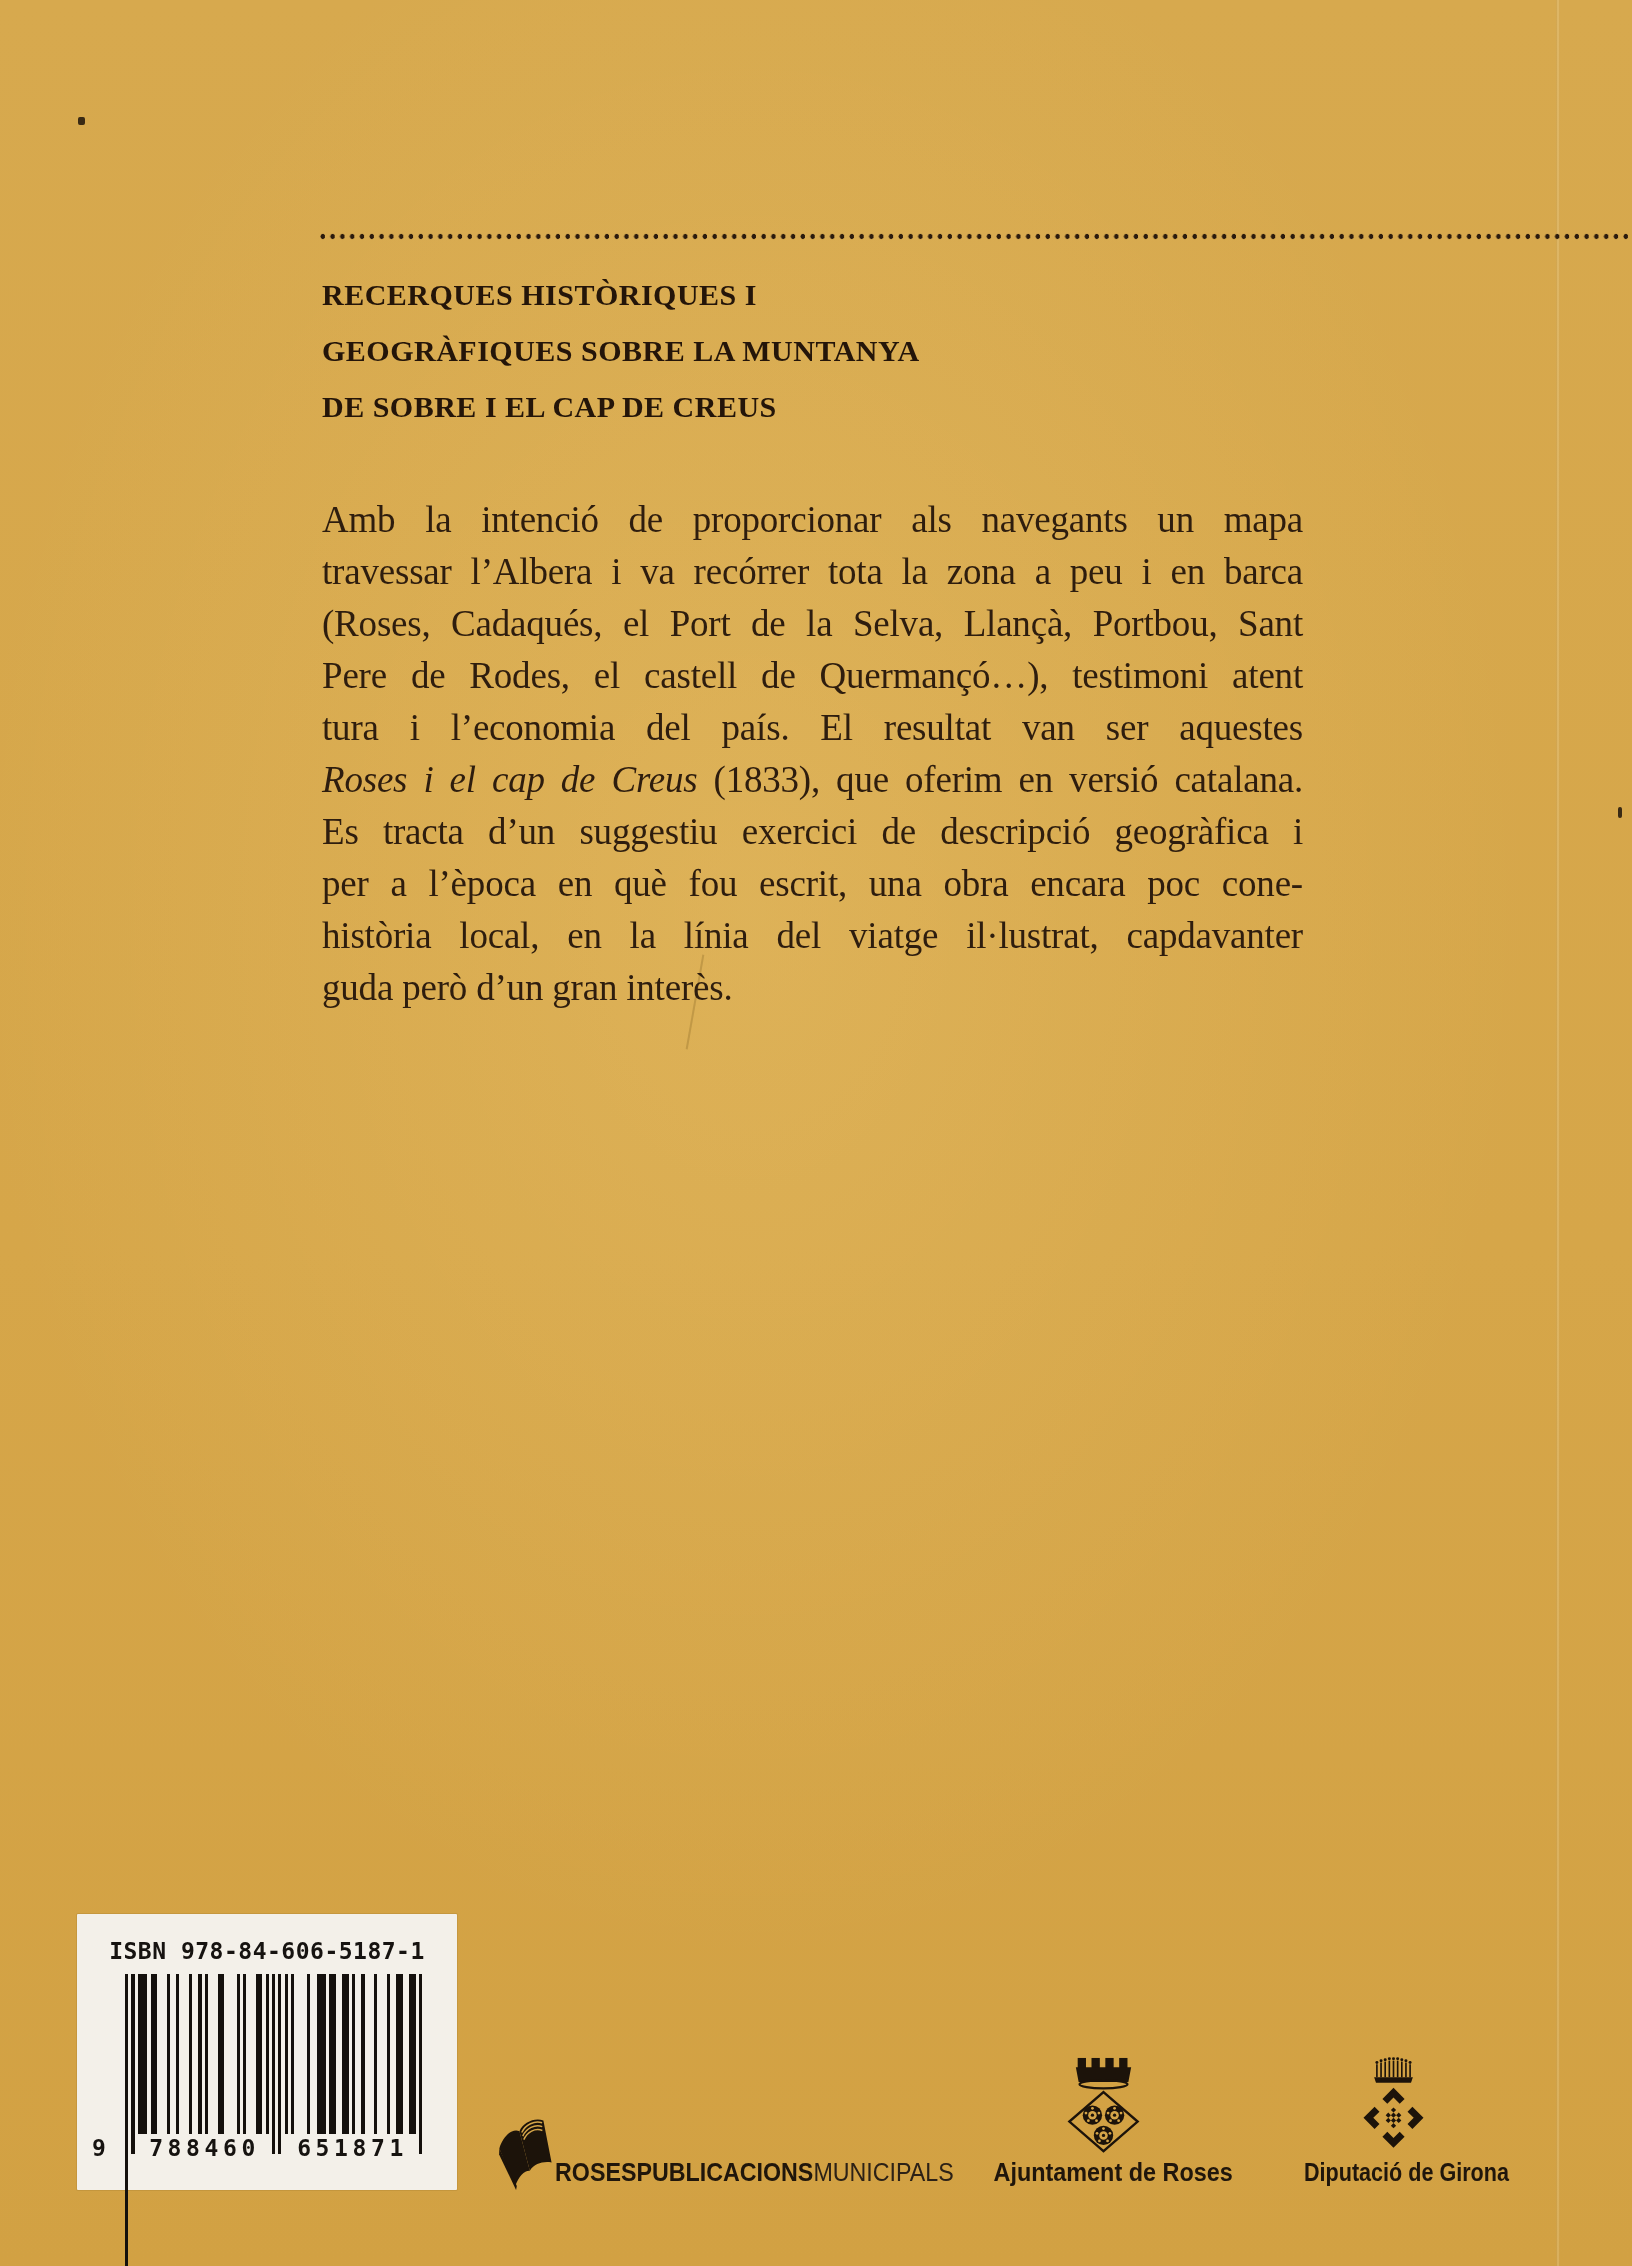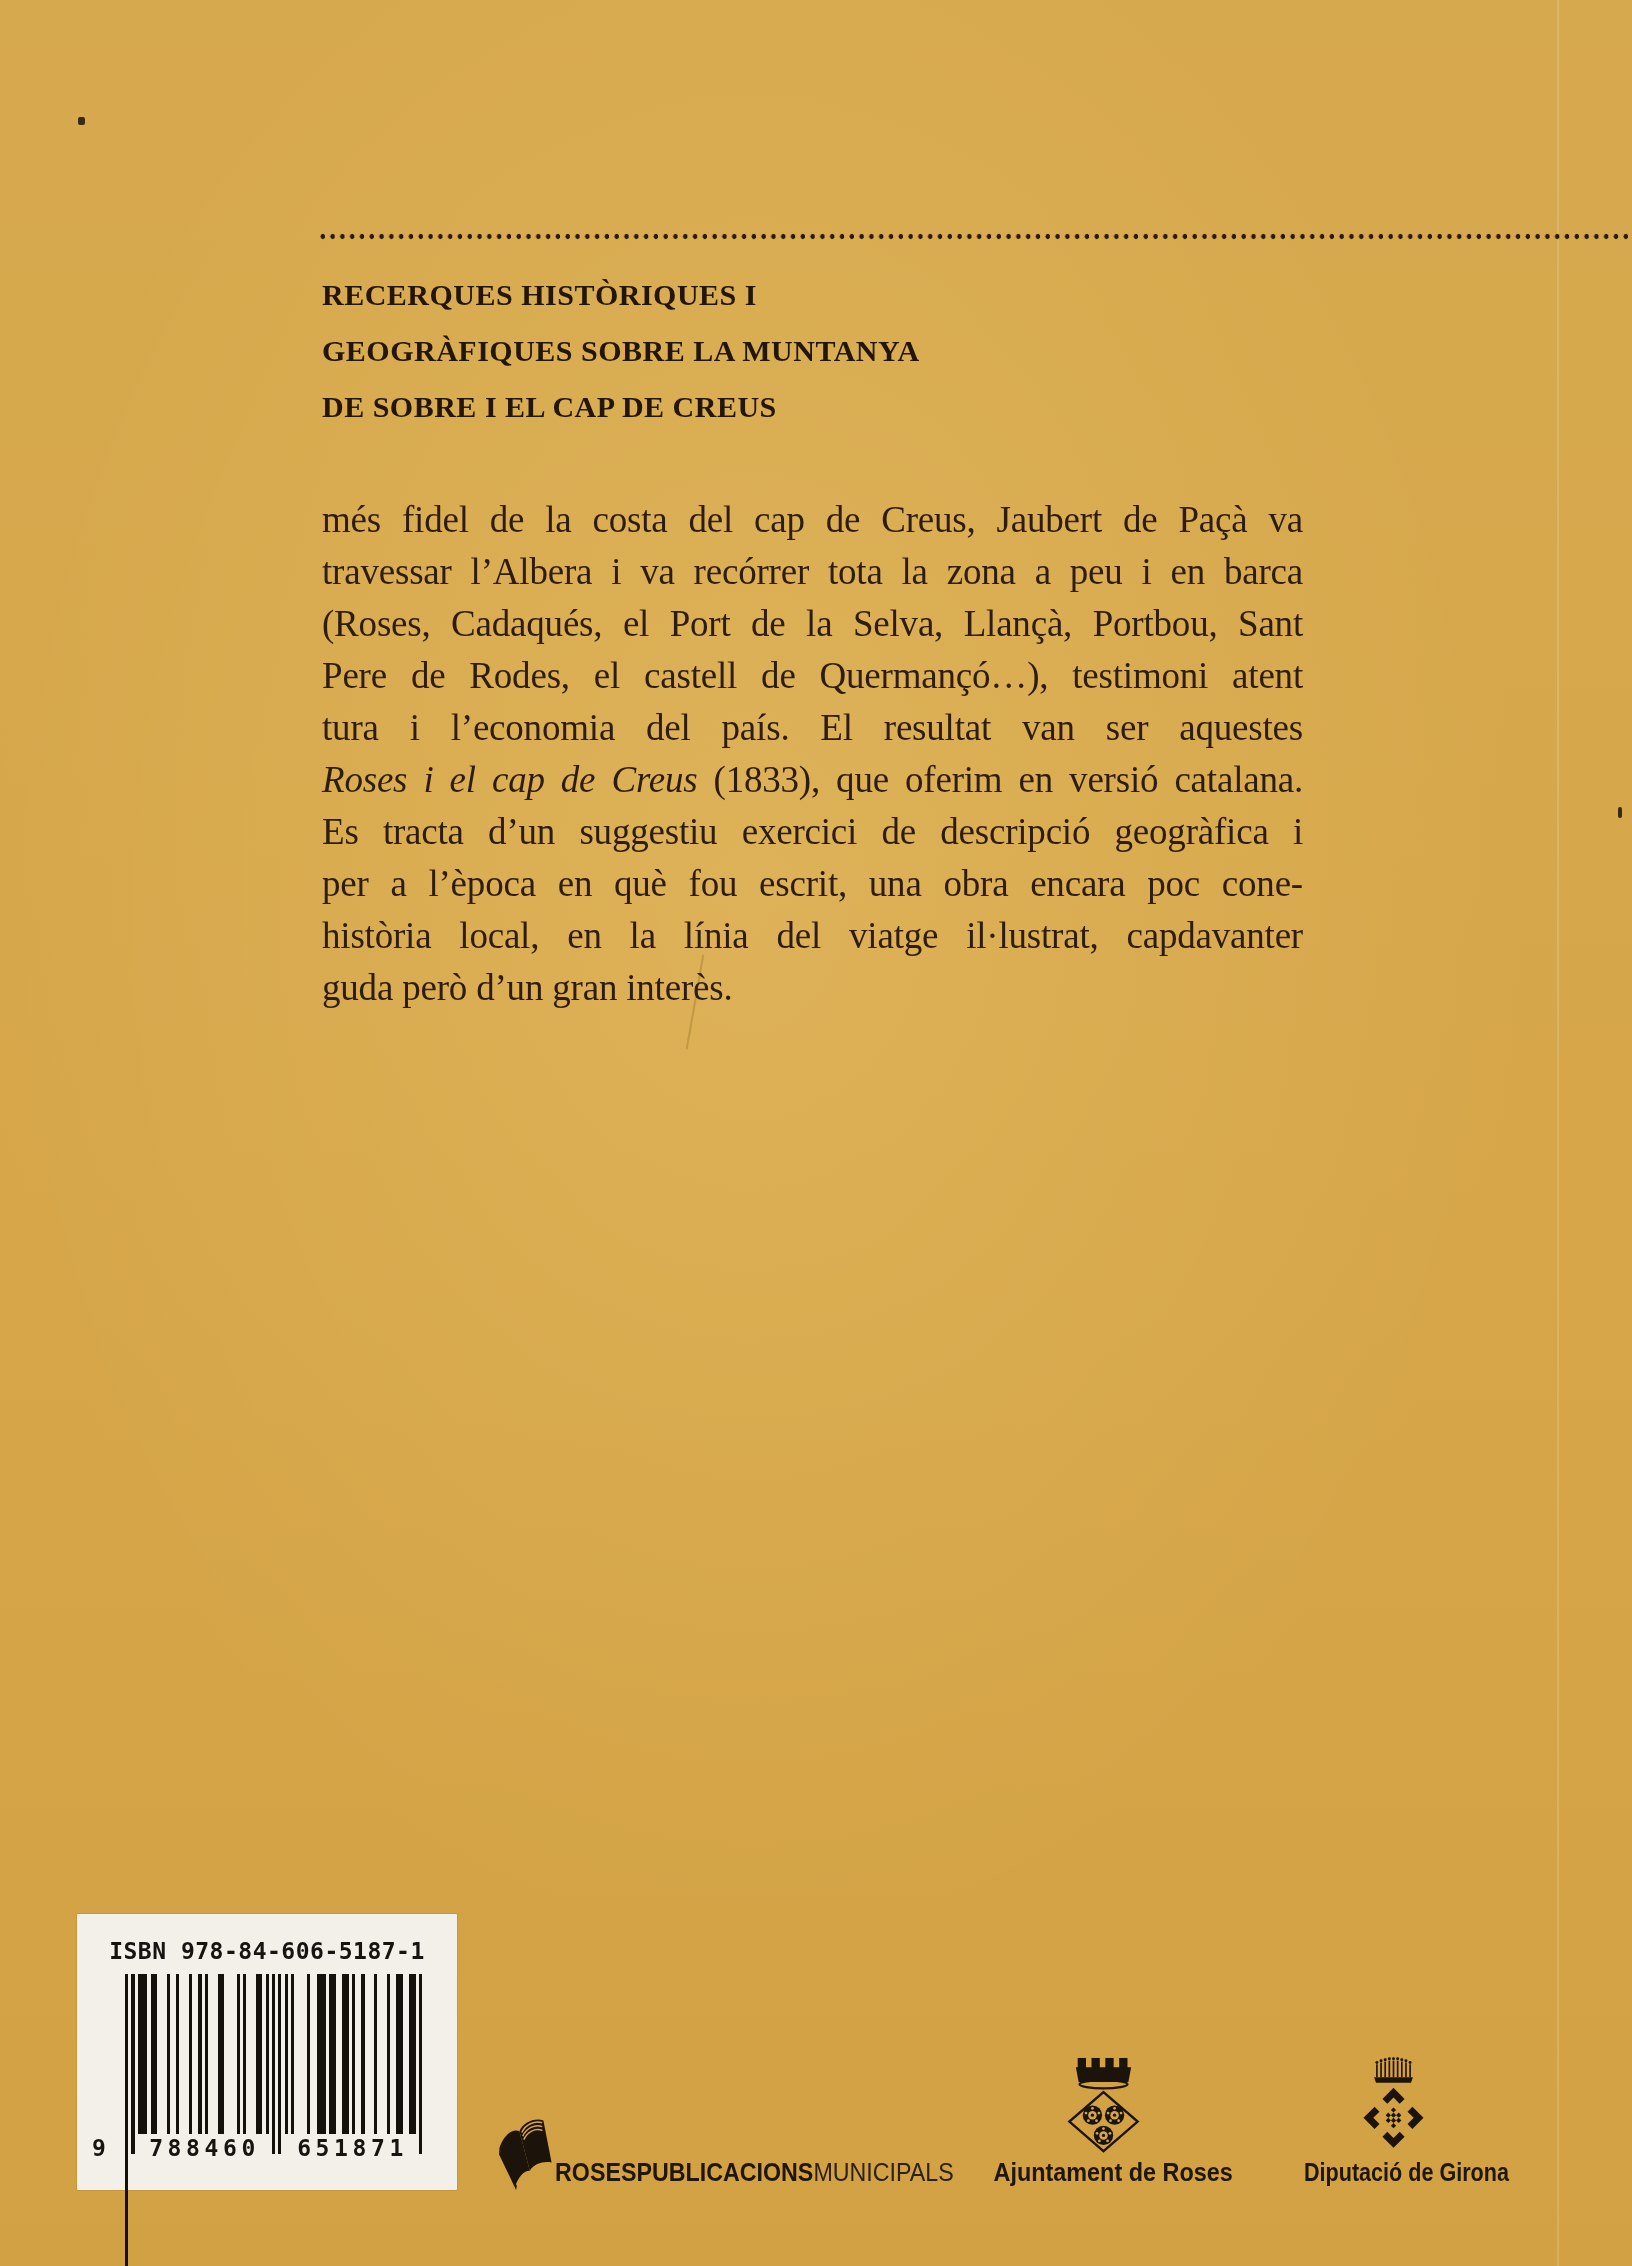--- a/index.html
+++ b/index.html
@@ -69,21 +69,21 @@
 
   <div class="dotted-rule"></div>
 
   <div class="title">
     <div>RECERQUES HISTÒRIQUES I</div>
     <div>GEOGRÀFIQUES SOBRE LA MUNTANYA</div>
     <div>DE SOBRE I EL CAP DE CREUS</div>
   </div>
 
   <div class="paragraph" id="paragraph">
-      <div class="pline"><span>més fidel de la costa del cap de Creus, Jaubert de Paçà va</span></div>
+      <div class="pline"><span>Amb la intenció de proporcionar als navegants un mapa</span></div>
       <div class="pline"><span>travessar l’Albera i va recórrer tota la zona a peu i en barca</span></div>
       <div class="pline"><span>(Roses, Cadaqués, el Port de la Selva, Llançà, Portbou, Sant</span></div>
       <div class="pline"><span>Pere de Rodes, el castell de Quermançó…), testimoni atent</span></div>
       <div class="pline"><span>tura i l’economia del país. El resultat van ser aquestes</span></div>
       <div class="pline"><i>Roses i el cap de Creus</i><span> (1833), que oferim en versió catalana.</span></div>
       <div class="pline"><span>Es tracta d’un suggestiu exercici de descripció geogràfica i</span></div>
       <div class="pline"><span>per a l’època en què fou escrit, una obra encara poc cone-</span></div>
       <div class="pline"><span>història local, en la línia del viatge il·lustrat, capdavanter</span></div>
       <div class="pline flush"><span>guda però d’un gran interès.</span></div>
     </div>

